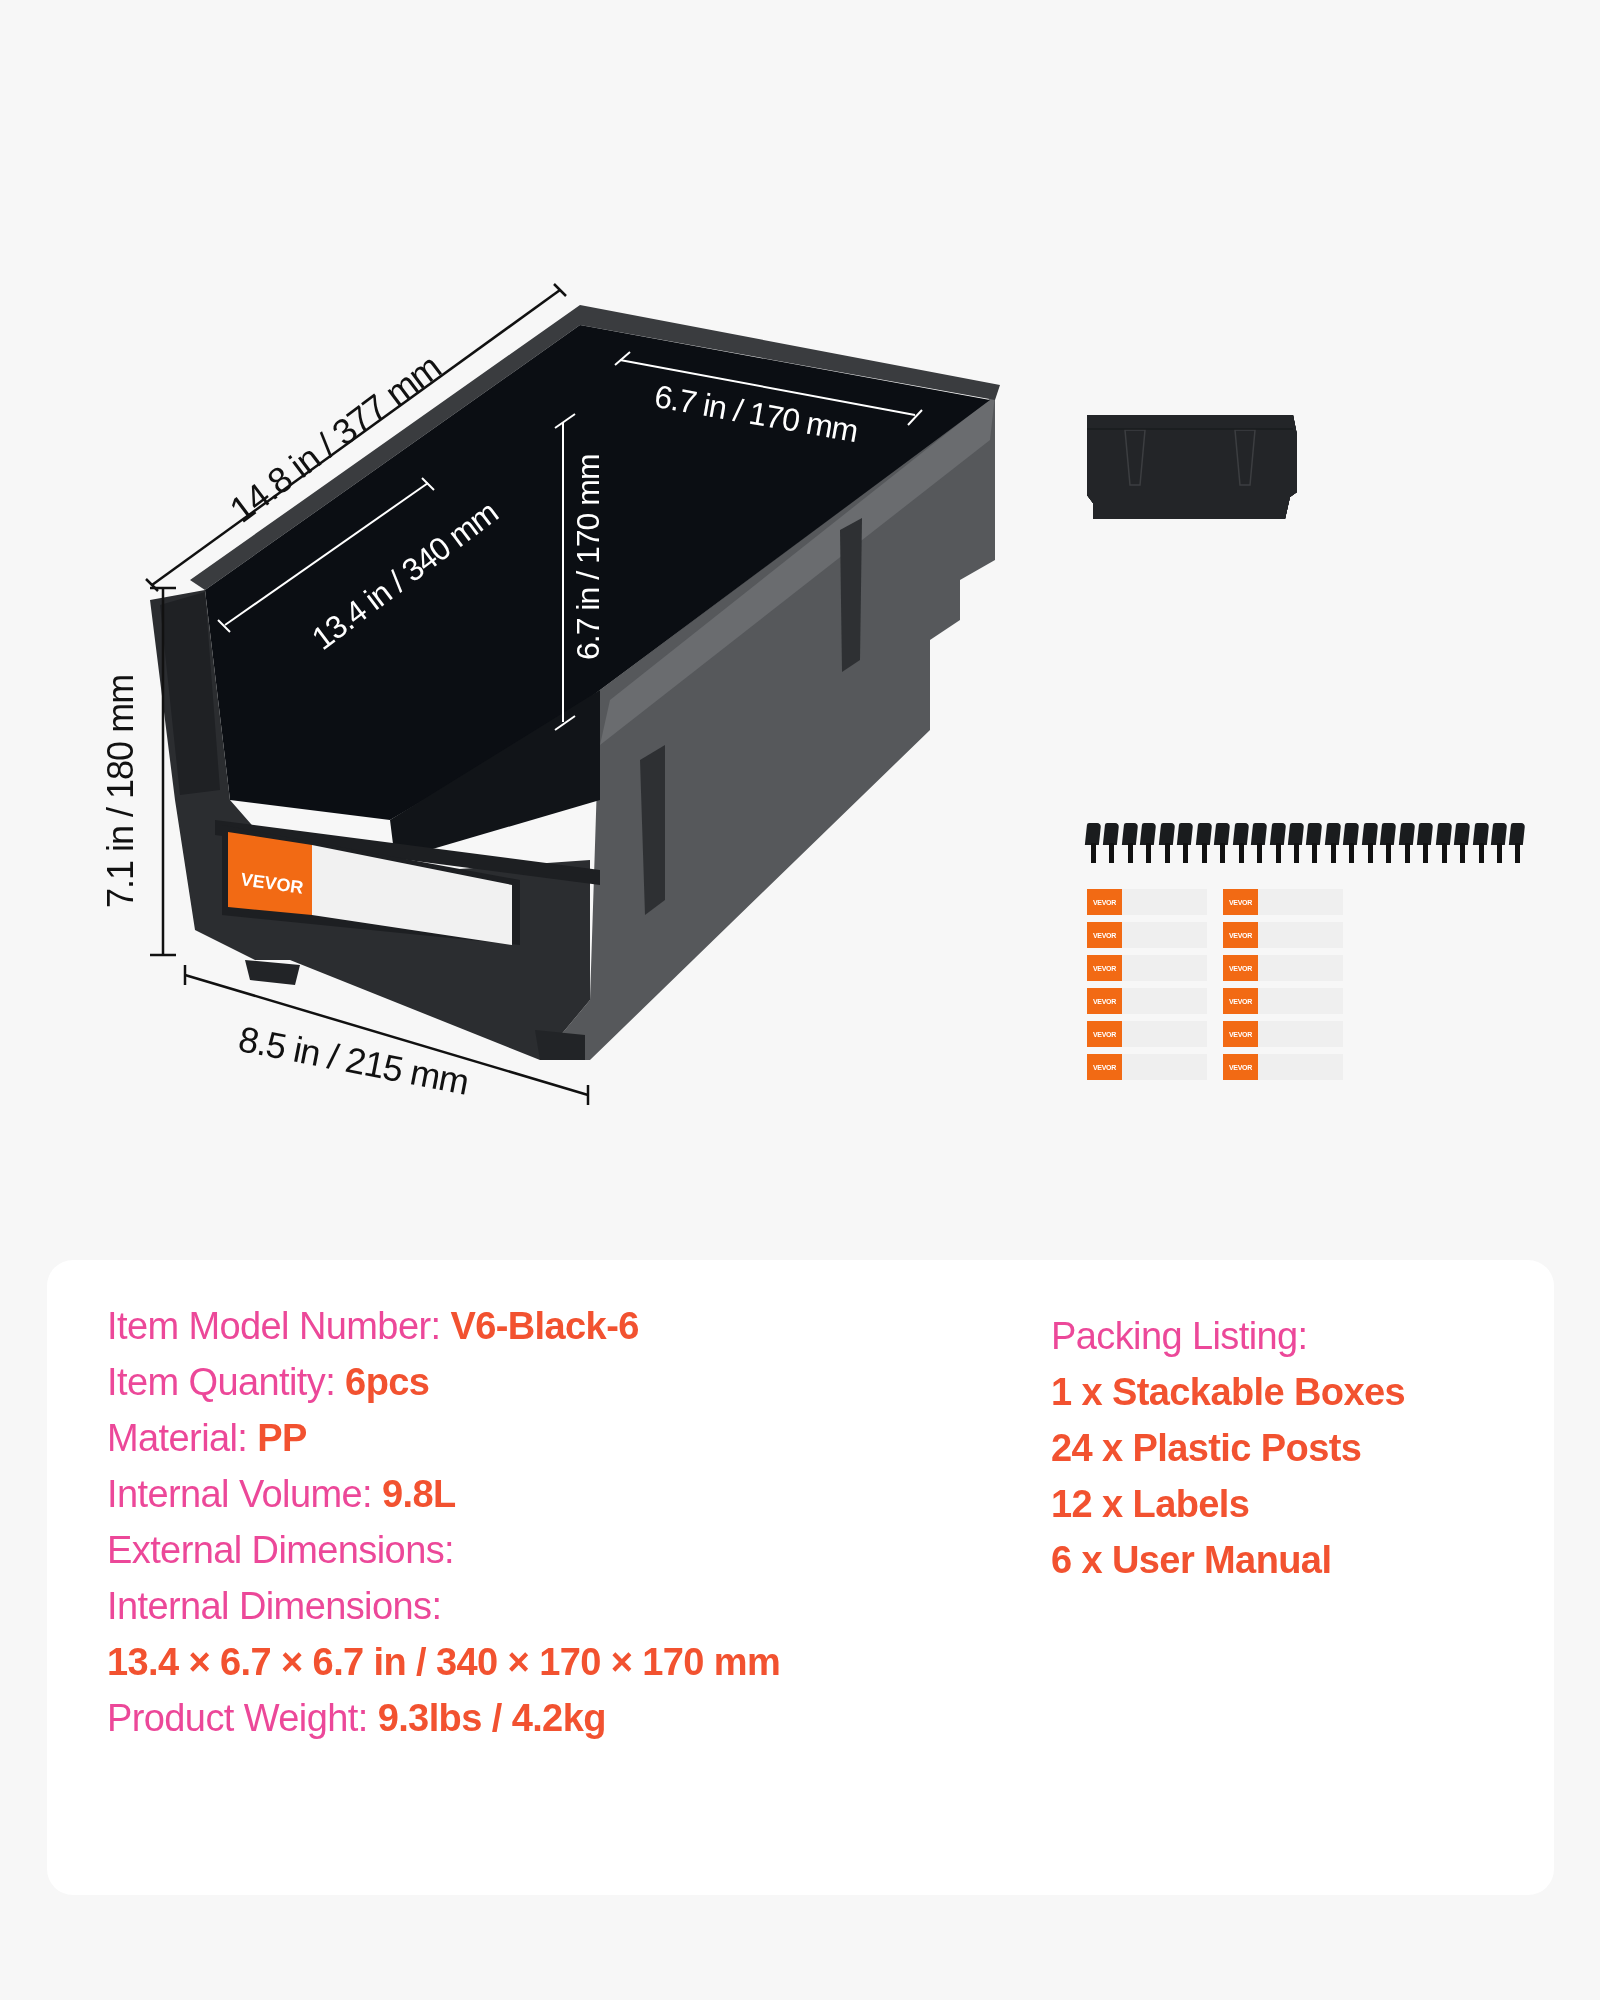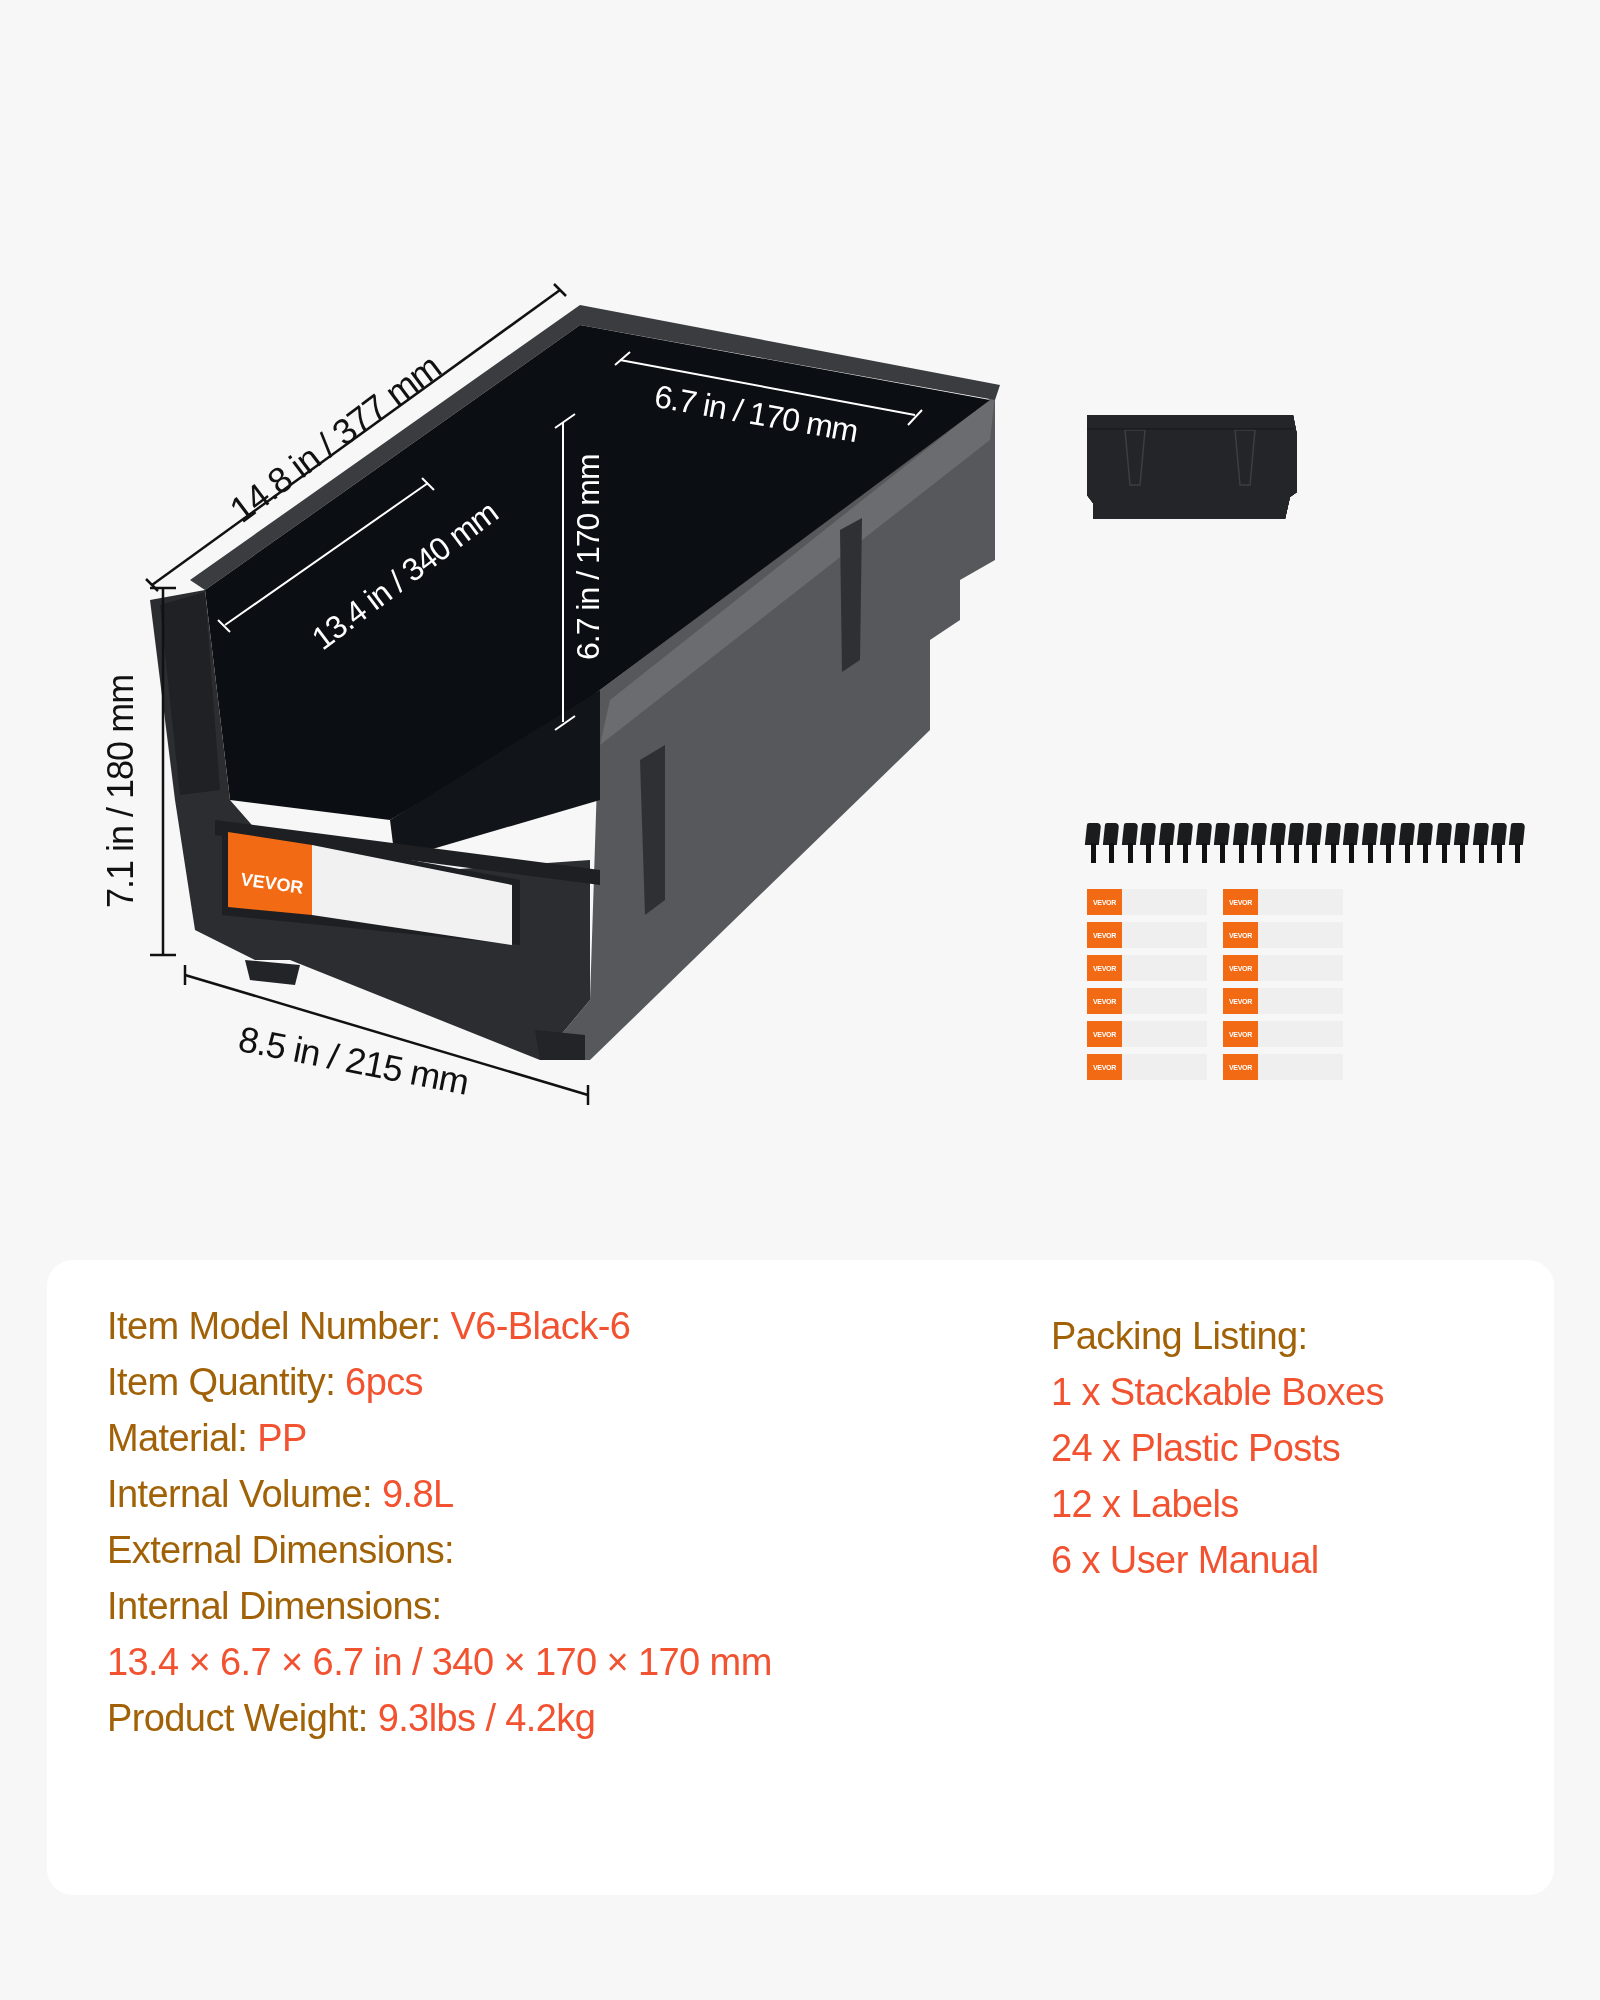--- a/index.html
+++ b/index.html
@@ -30,22 +30,22 @@
       grid-template-columns: 120px 120px; column-gap: 16px; row-gap: 7px; }
     .label-strip { width: 120px; height: 26px; display: flex; background: #efefef; }
     .label-strip .tag { width: 35px; height: 26px; background: #f26a14; color: #fff;
       font-size: 7px; font-weight: bold; display: flex; align-items: center; justify-content: center; letter-spacing: -0.3px; }
 
     .specs { position: absolute; left: 47px; top: 1260px; width: 1507px; height: 635px;
       background: #ffffff; border-radius: 26px; }
     .spec-col-left { position: absolute; left: 60px; top: 38px; width: 900px; }
     .spec-col-right { position: absolute; left: 1004px; top: 48px; width: 460px; }
     .line { font-size: 38px; line-height: 56px; height: 56px; color: #1b1f24; white-space: nowrap; letter-spacing: -0.6px; }
-    .key { color: #a16207; font-weight: normal; }
-    .val { color: #f25230; font-weight: normal; }
+    .key { color: #ec4899; font-weight: normal; }
+    .val { color: #f25230; font-weight: bold; }
   </style>
 </head>
 <body>
 
 <div class="hero">
   <svg width="1600" height="1240" viewBox="0 0 1600 1240">
 
     <polygon points="600,690 995,395 995,560 960,580 960,620 930,640 930,730 590,1060 540,1060 590,1000" fill="#56585b"></polygon>
     <polygon points="610,700 995,395 990,440 600,745" fill="#6a6c6f"></polygon>
 

